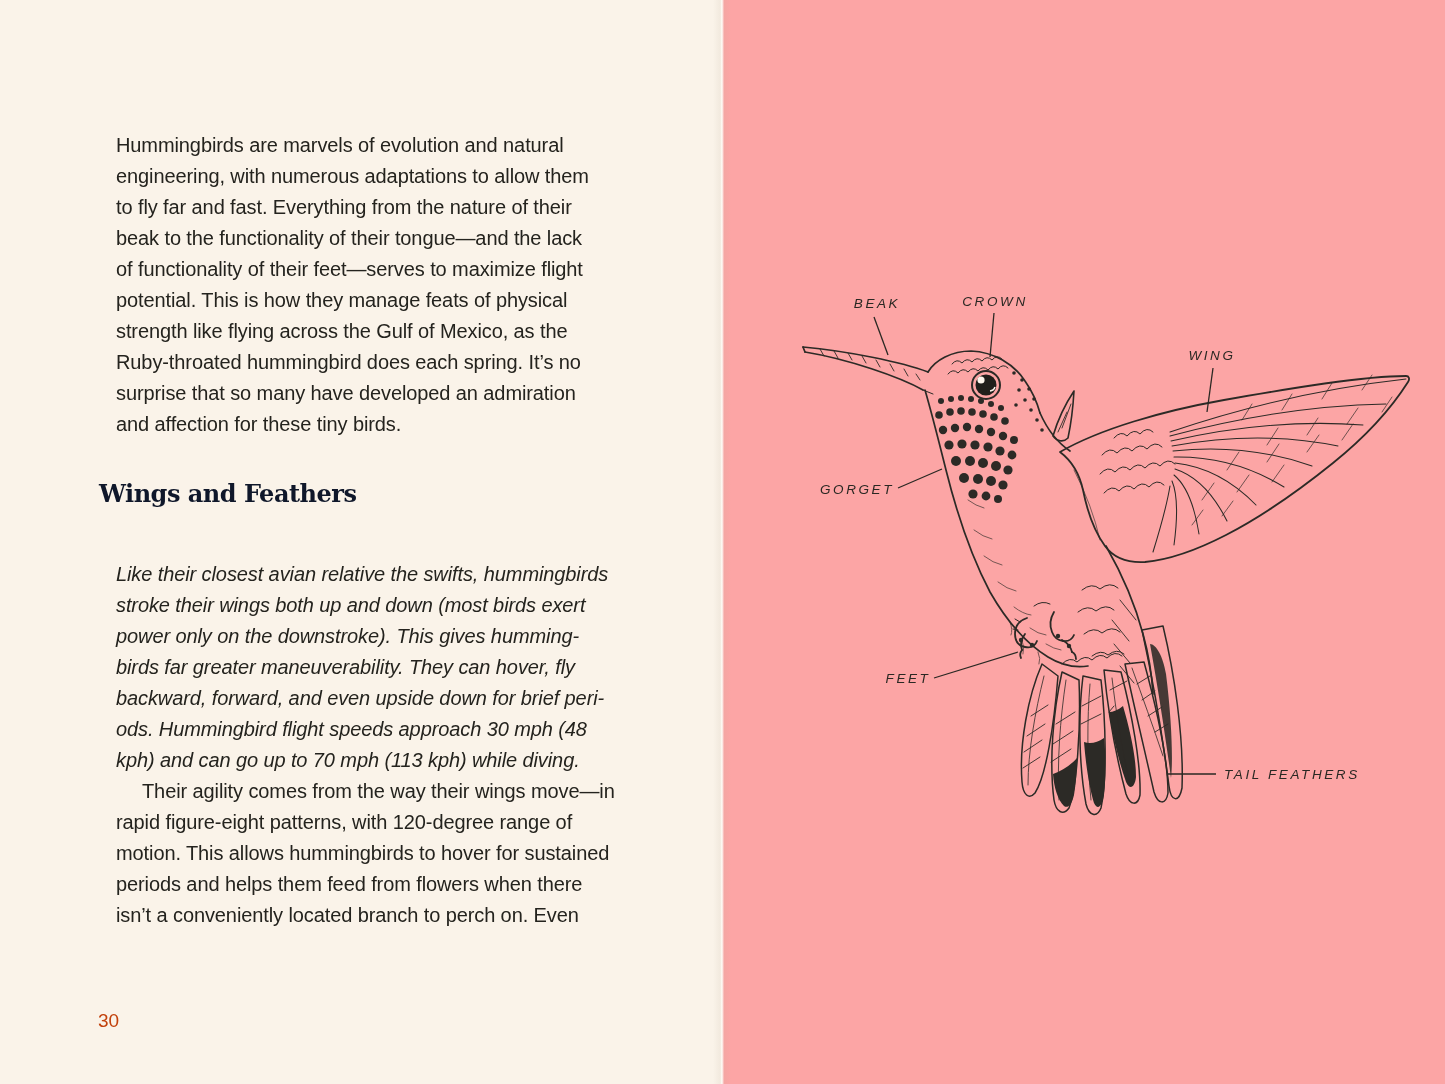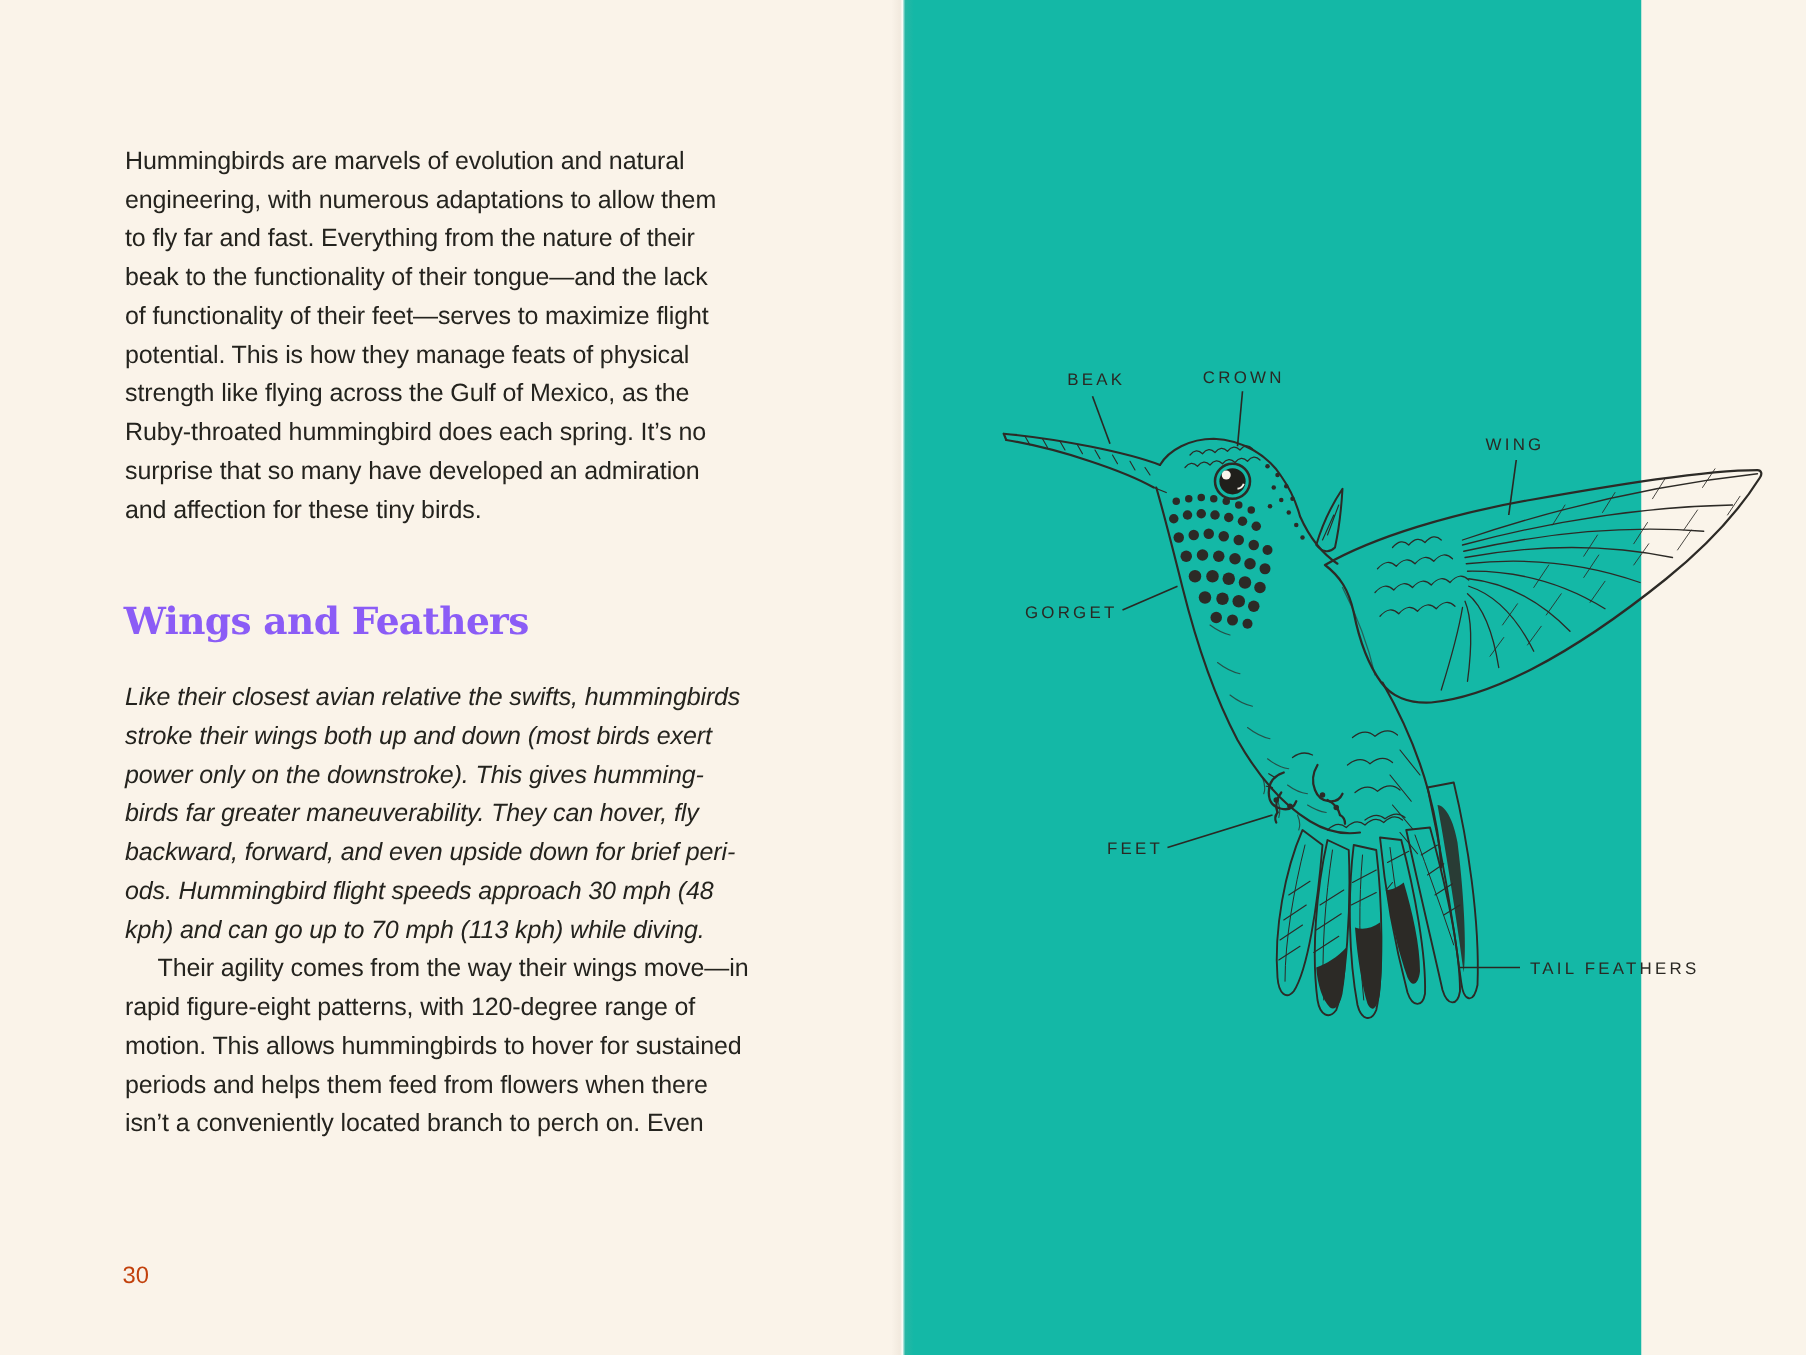--- a/index.html
+++ b/index.html
@@ -5,44 +5,44 @@
   html,body{margin:0;padding:0;}
   body{
     width:1445px;height:1084px;overflow:hidden;
     background:#faf4ea;
     font-family:"Liberation Sans",sans-serif;
     color:#24231e;
   }
   .spread{position:relative;width:1445px;height:1084px;}
   .page{position:absolute;top:0;height:1084px;}
   .page-left{left:0;width:722px;background:#faf3e9;}
-  .page-right{left:722px;width:591px;background:#14b8a6;}
+  .page-right{left:722px;width:723px;background:#fca5a5;font-style:italic;}
   .gutter{
     position:absolute;left:713px;top:0;width:18px;height:1084px;z-index:3;
     background:linear-gradient(90deg,
       rgba(190,175,155,0) 0%,
       rgba(190,175,155,0.14) 40%,
       rgba(255,255,251,0.95) 50%,
       rgba(190,175,155,0.12) 62%,
       rgba(190,175,155,0) 100%);
     pointer-events:none;
   }
   .body-par{
-    position:absolute;left:100px;margin:0;
+    position:absolute;left:100px;margin:16px;
     font-size:20px;line-height:31px;letter-spacing:-0.1px;
     white-space:pre;color:#24231e;
   }
   #para1{top:114px;}
   #para2{top:543px;font-style:italic;}
   #para3{top:760px;text-indent:26px;}
   .heading{
     position:absolute;left:99px;top:480px;margin:0;
     font-family:"DejaVu Serif","Liberation Serif",serif;
-    font-weight:bold;font-size:30px;line-height:1.2;letter-spacing:-0.5px;
-    color:#8b5cf6;
+    font-weight:bold;font-size:24px;line-height:1.2;letter-spacing:-0.5px;
+    color:#0f172a;
   }
   .page-number{
     position:absolute;left:98px;top:1010px;
     font-size:19px;line-height:1.2;color:#c2410c;
   }
   svg.diagram{position:absolute;left:0;top:0;display:block;}
   .ink{stroke:#2c2a26;fill:none;stroke-linecap:round;stroke-linejoin:round;}
   .label-text{
     font-family:"Liberation Sans",sans-serif;
     font-size:13.5px;letter-spacing:2.6px;fill:#2a2823;

